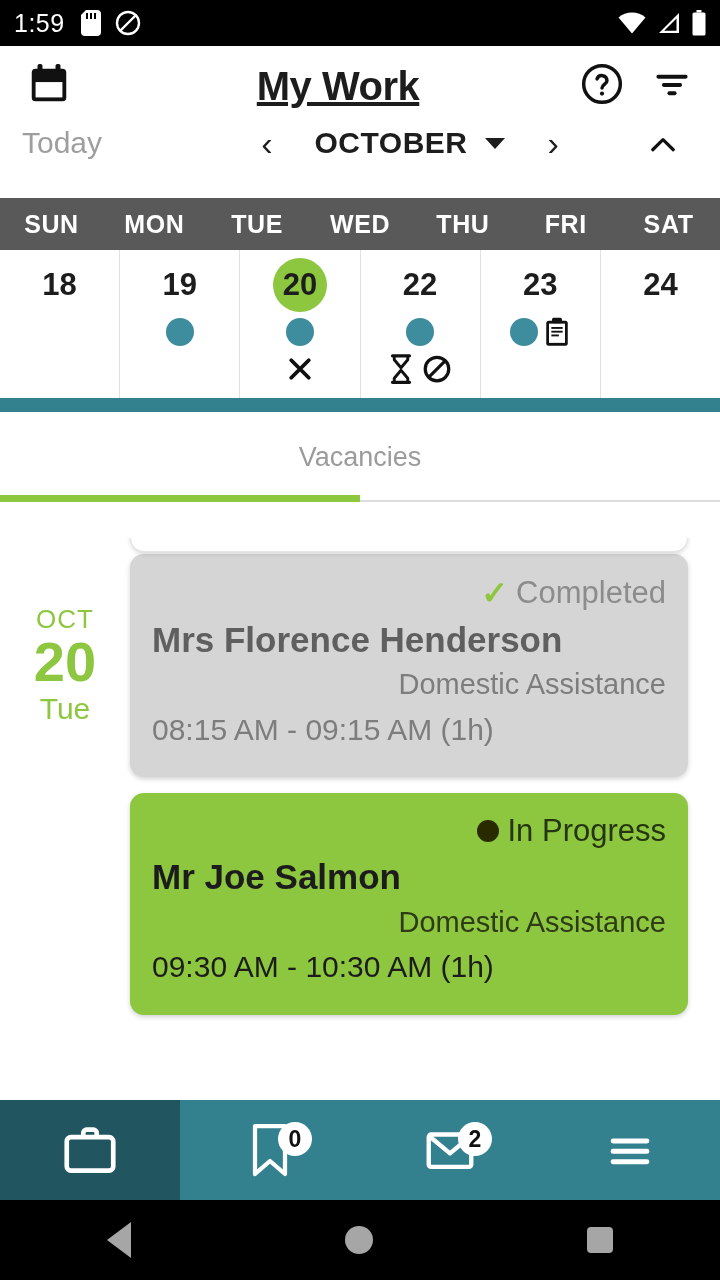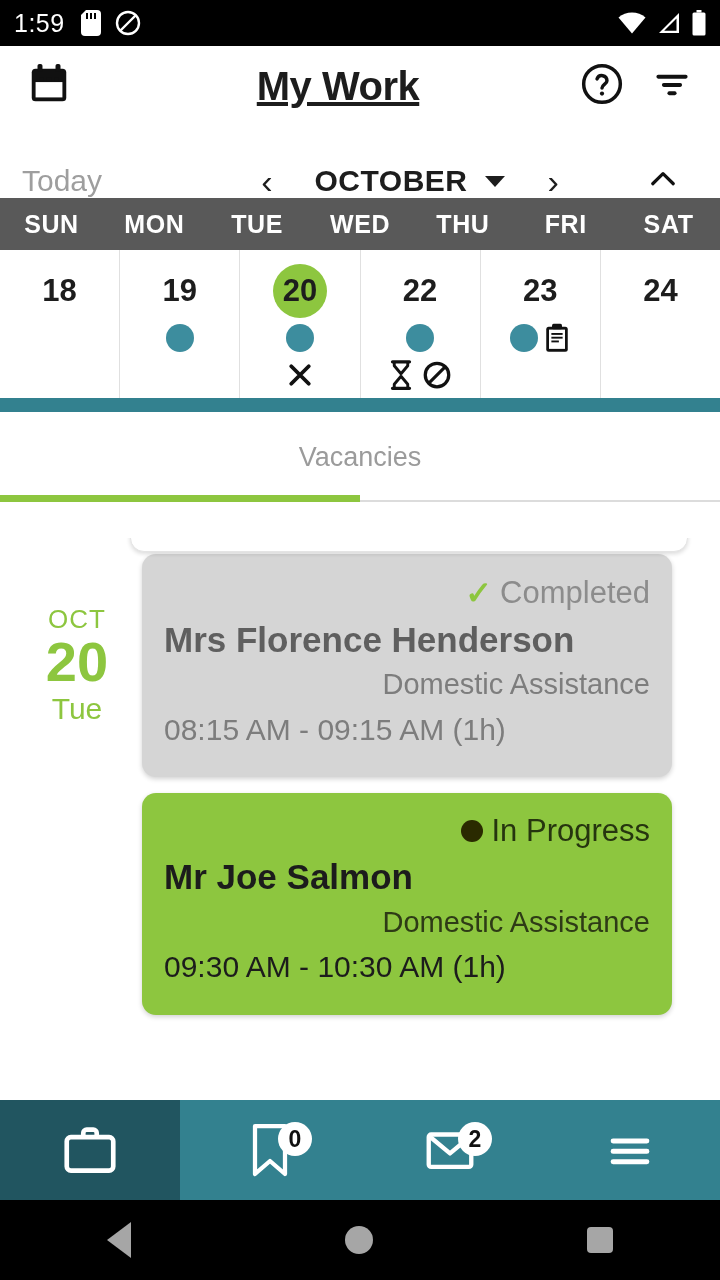--- a/index.html
+++ b/index.html
@@ -31,21 +31,21 @@
     font-size: 40px; font-weight: 700; color: #1d1d1d;
     letter-spacing: -0.5px;
     text-decoration: underline;
   }
   .appbar-right { display: flex; align-items: center; gap: 26px; }
   .appbar-left { width: 70px; display: flex; align-items: center; }
 
   
   .monthnav {
     height: 72px; background: #fff;
-    display: flex; align-items: flex-end; padding: 0 22px;
+    display: flex; align-items: flex-start; padding: 0 22px;
   }
   .today-btn {
     font-size: 30px; color: #9e9e9e; font-weight: 400;
     width: 170px;
   }
   .month-center {
     flex: 1; display: flex; align-items: center; justify-content: center;
     gap: 42px;
   }
   .chev { font-size: 34px; color: #1d1d1d; line-height: 1; font-weight: 400; }
@@ -64,21 +64,21 @@
     display: flex; align-items: center;
   }
   .weekhead div {
     flex: 1; text-align: center; color: #fff;
     font-size: 25px; font-weight: 700; letter-spacing: .6px;
   }
   .weekrow { display: flex; background: #fff; height: 148px; }
   .daycell {
     flex: 1; border-right: 1px solid #e0e0e0;
     display: flex; flex-direction: column; align-items: center;
-    padding-top: 14px; position: relative;
+    padding-top: 8px; position: relative;
   }
   .daycell:last-child { border-right: none; }
   .daynum {
     font-size: 31px; font-weight: 700; color: #1d1d1d;
     width: 54px; height: 54px; line-height: 54px; text-align: center;
     border-radius: 50%;
   }
   .daycell.selected .daynum { background: #8DC63F; }
   .dayicons-1 { height: 36px; display: flex; align-items: center; gap: 5px; margin-top: 2px; }
   .dayicons-2 { height: 38px; display: flex; align-items: center; gap: 8px; }
@@ -105,21 +105,21 @@
   
   .list {
     position: absolute; top: 538px; left: 0; right: 0; bottom: 146px;
     background: #fff; overflow: hidden;
   }
   .card-partial-top {
     position: absolute; top: -46px; left: 130px; right: 32px; height: 60px;
     background: #fff; border: 1px solid #e4e4e4; border-radius: 14px;
     box-shadow: 0 2px 4px rgba(0,0,0,.14);
   }
-  .shift-row { display: flex; padding: 0 48px 0 0; margin-top: 16px; margin-left: 12px; }
+  .shift-row { display: flex; padding: 0 32px 0 0; margin-top: 16px; }
   .datecol {
     width: 130px; flex-shrink: 0; padding-top: 52px;
     display: flex; flex-direction: column; align-items: center;
     color: #8DC63F;
   }
   .datecol .d-mon { font-size: 26px; letter-spacing: 1px; line-height: 1.05; }
   .datecol .d-day { font-size: 56px; font-weight: 700; line-height: 1.05; }
   .datecol .d-dow { font-size: 30px; line-height: 1.1; }
 
   .card {

